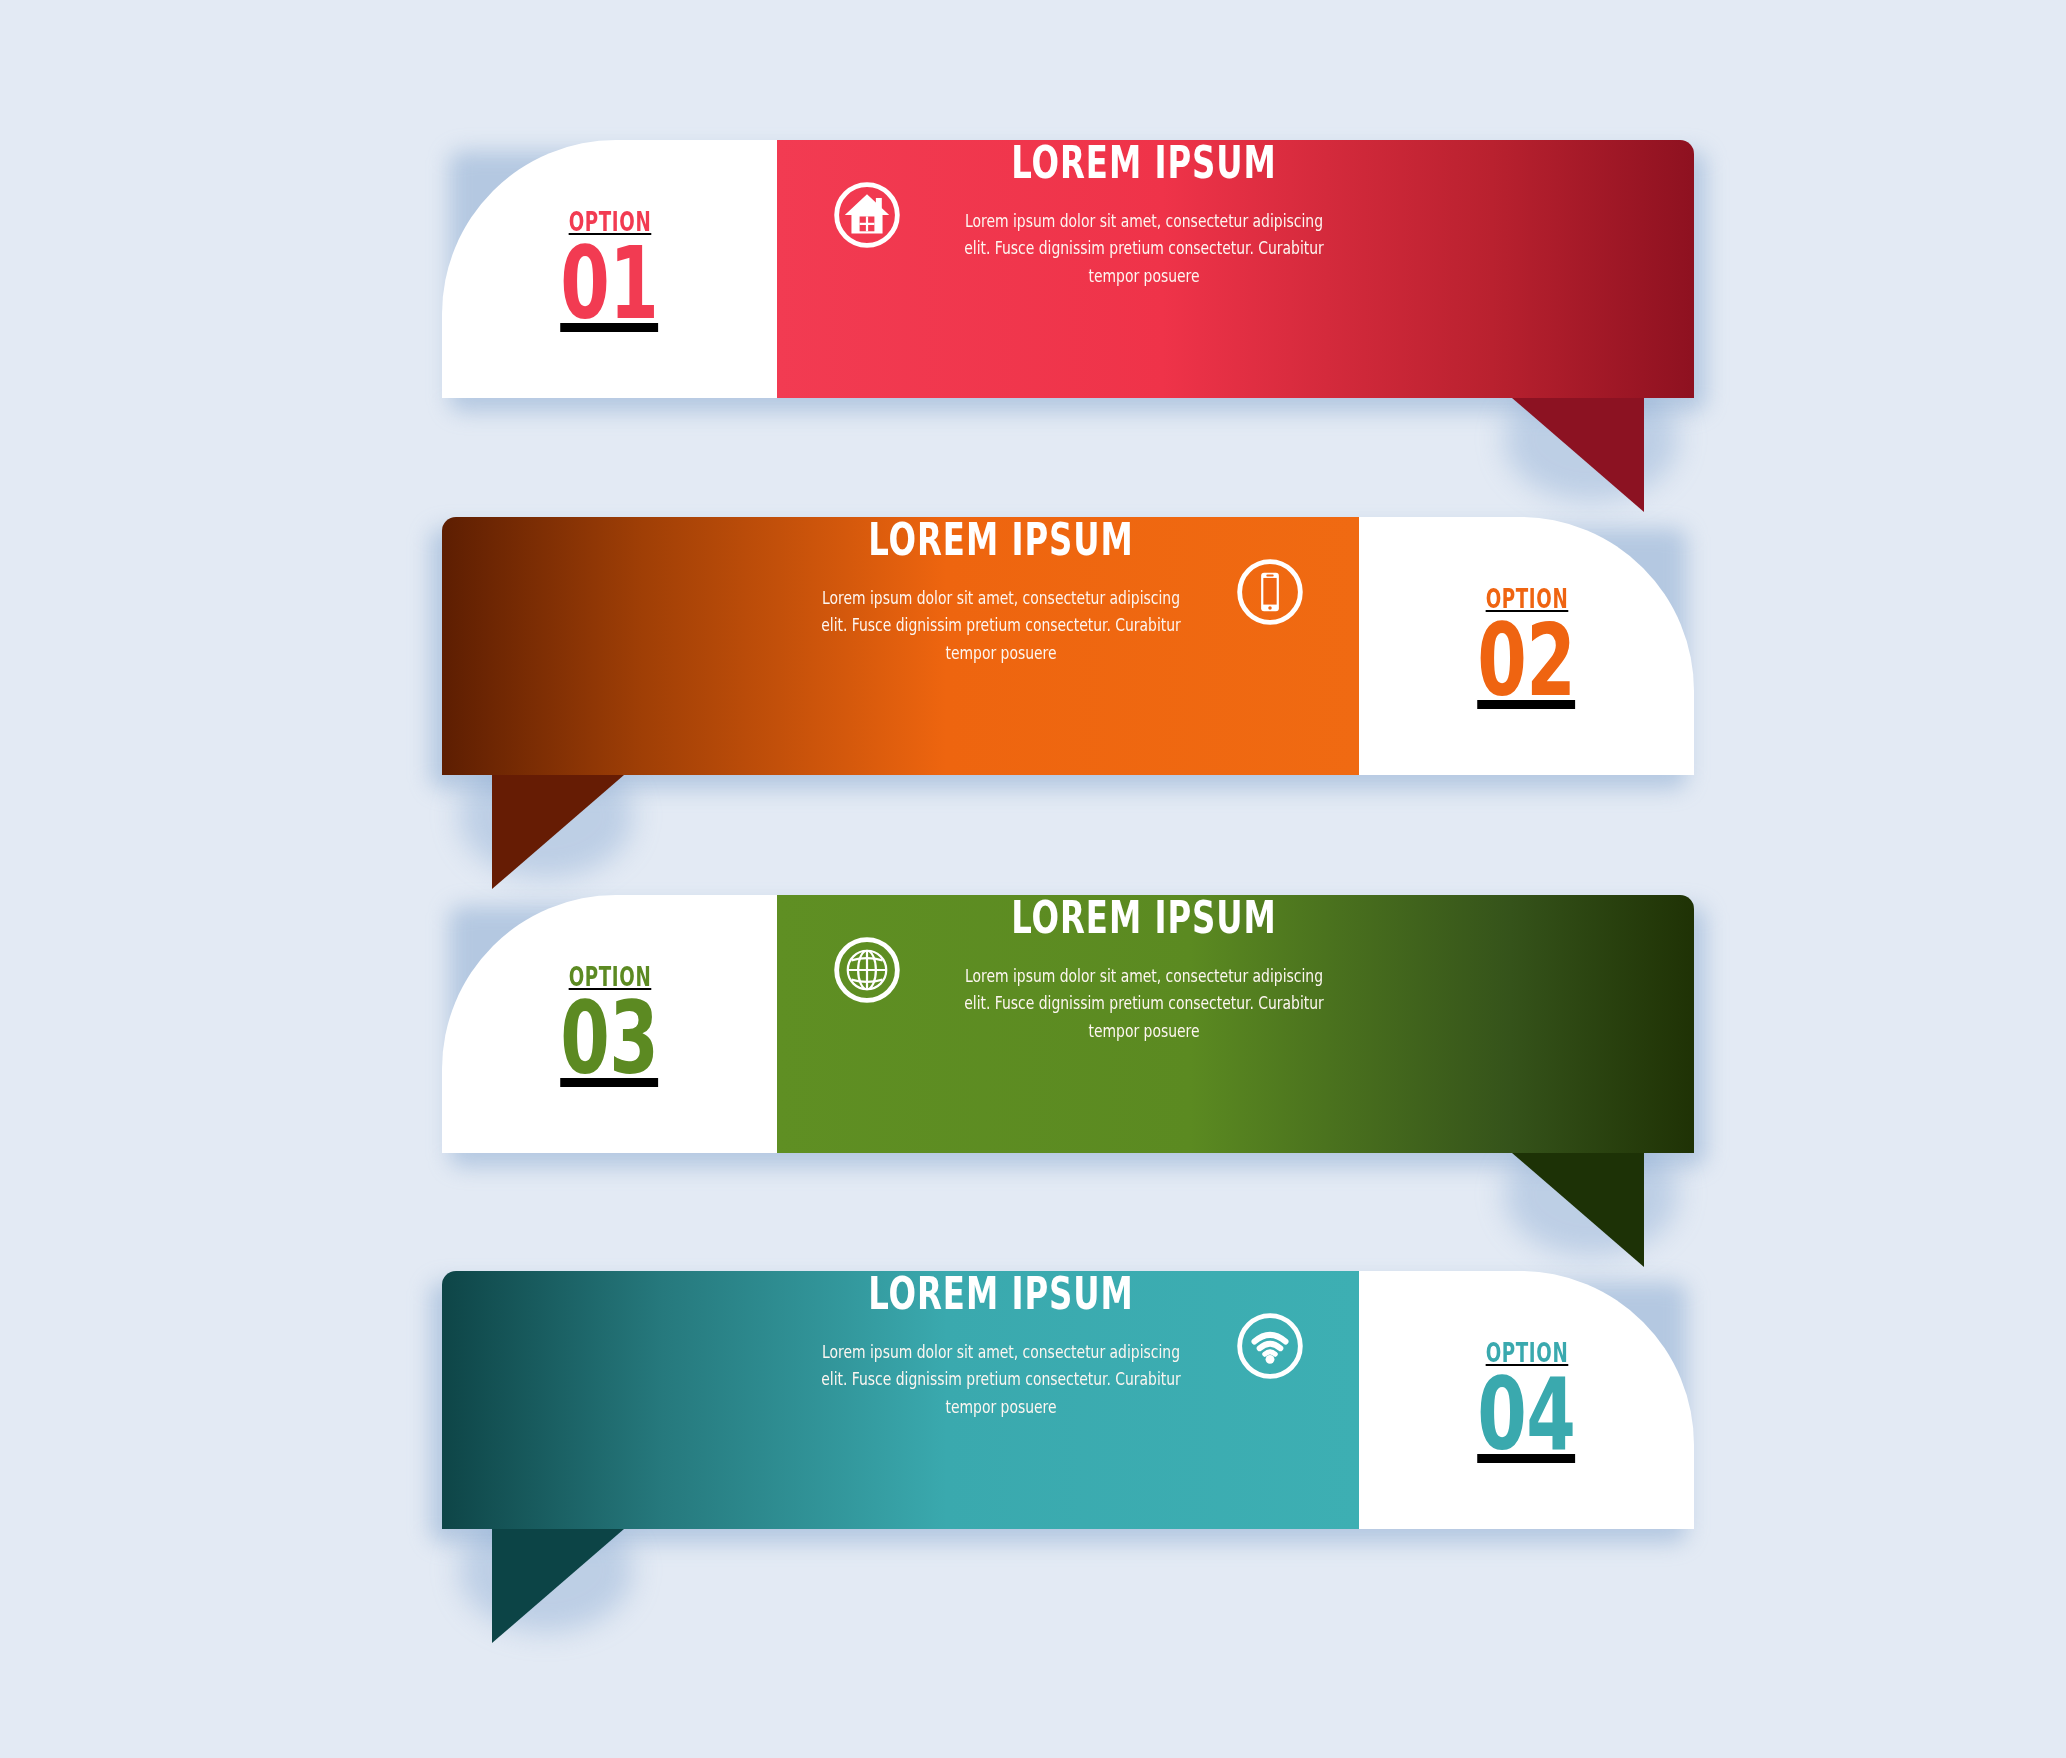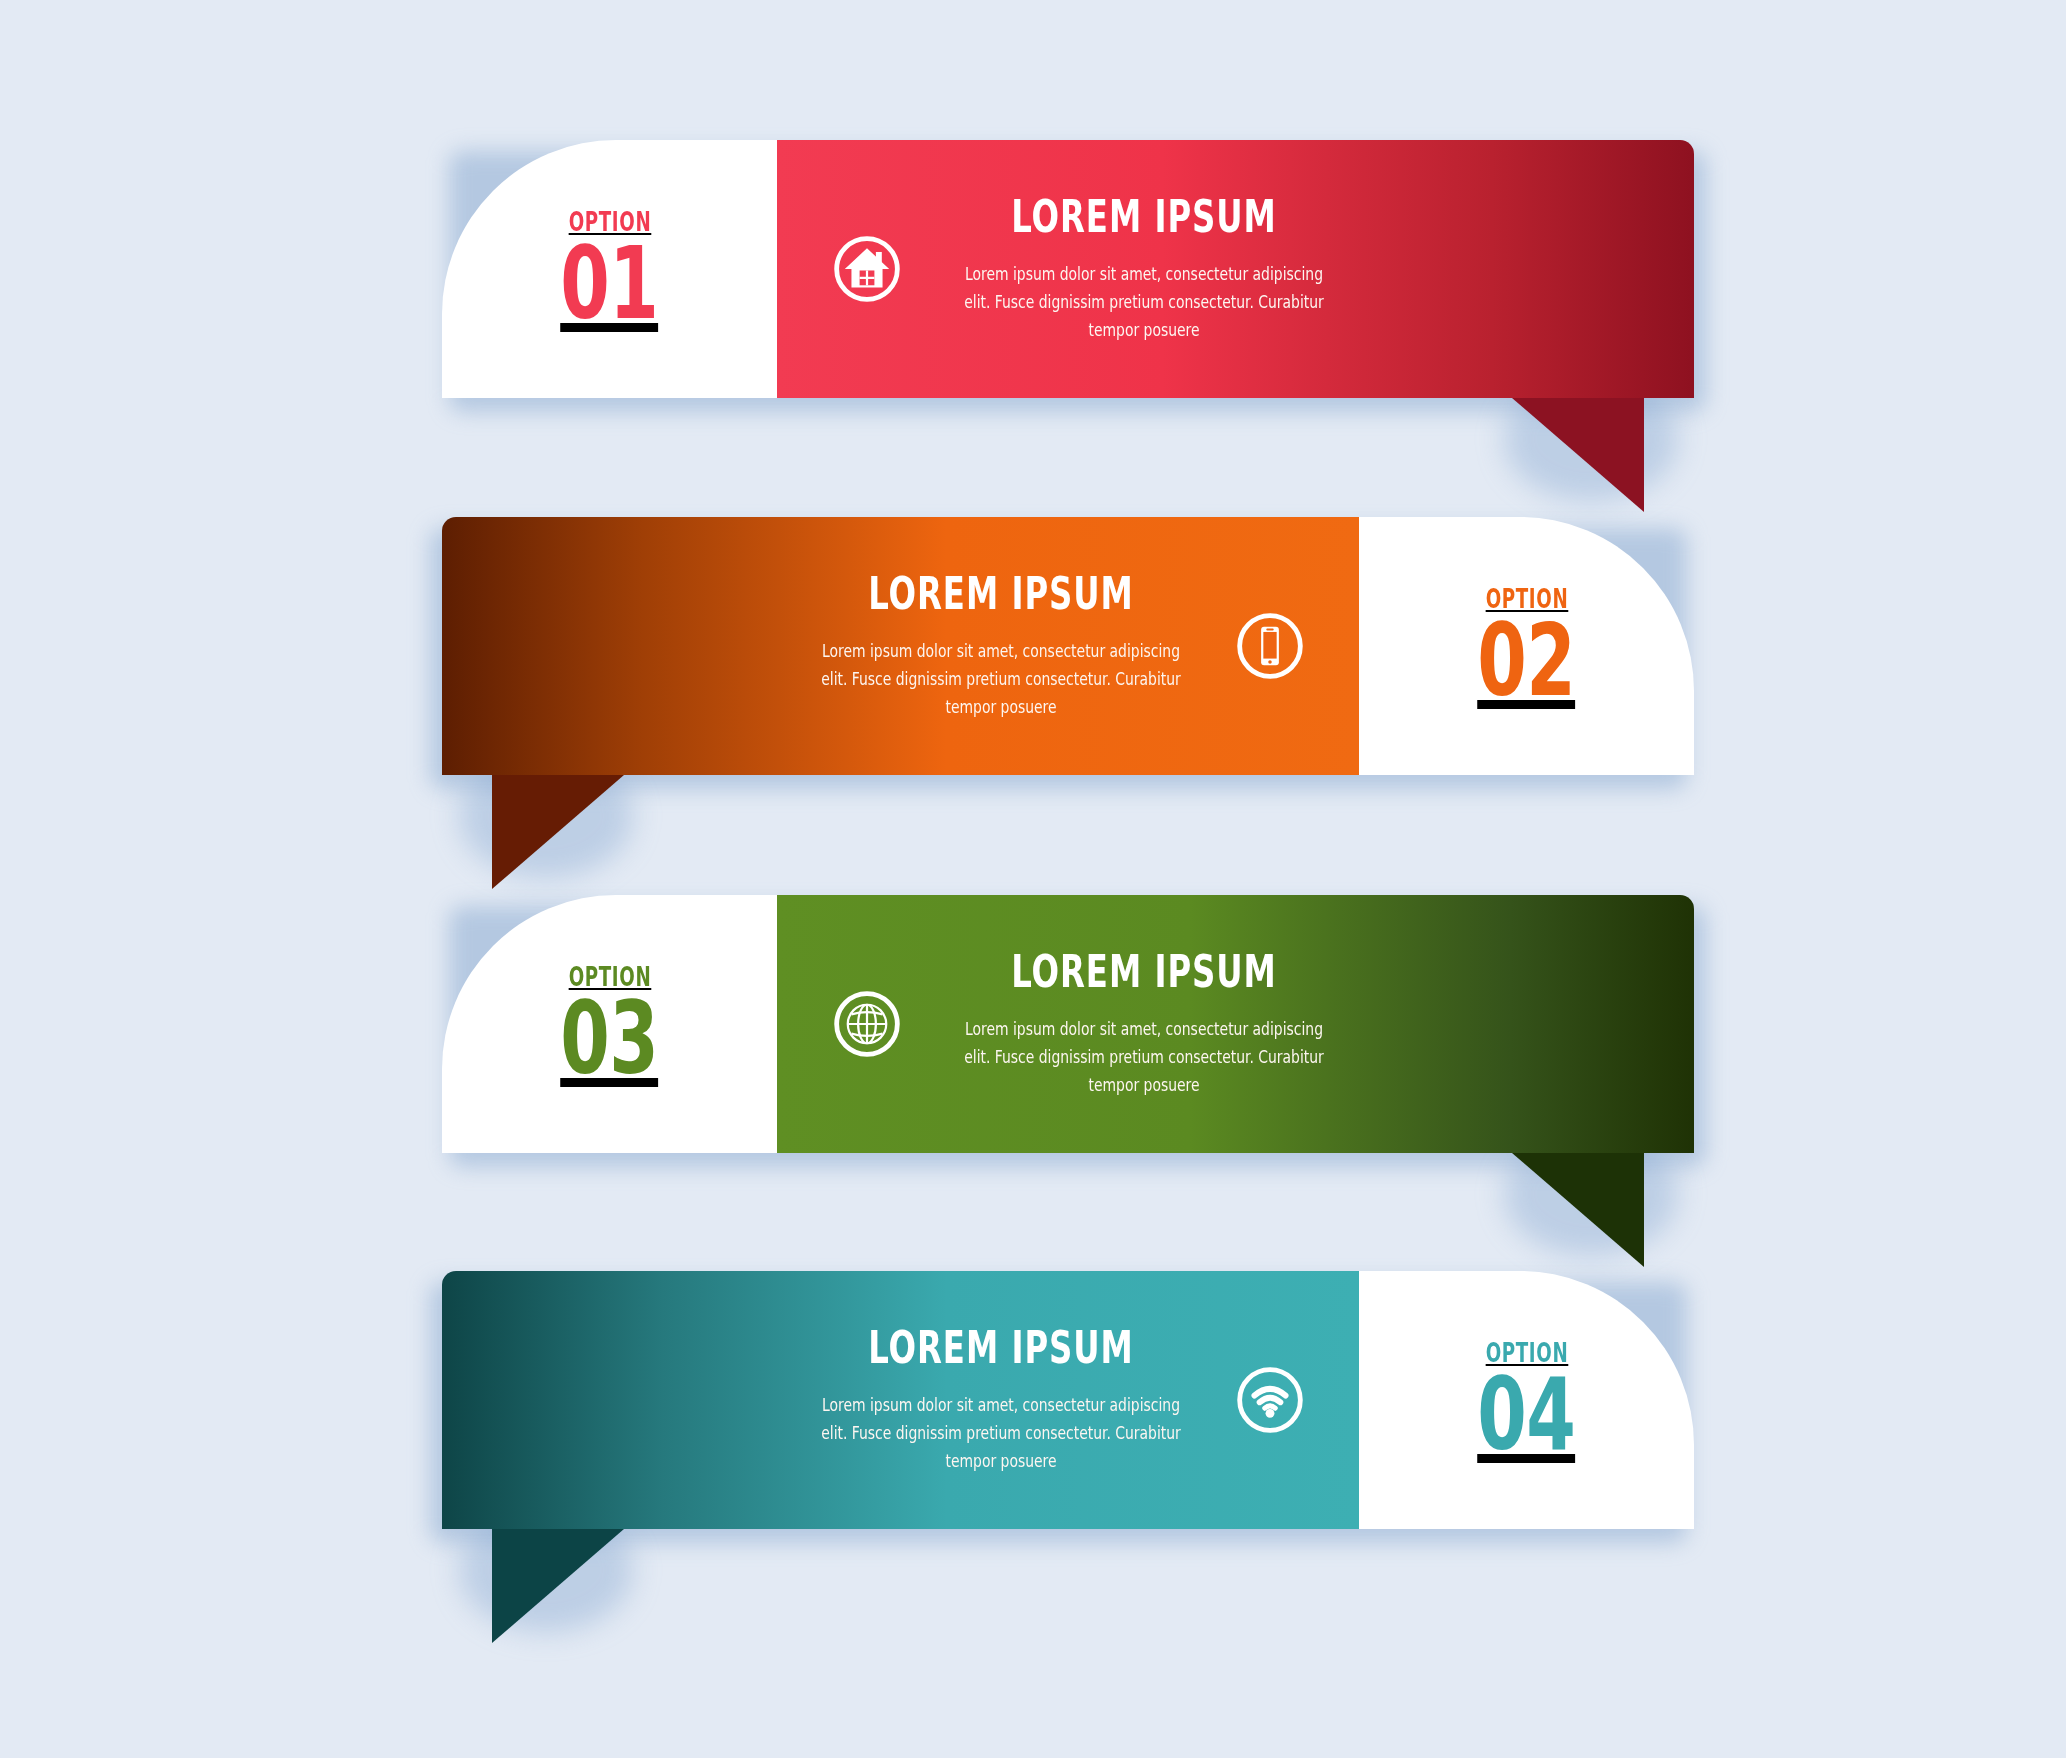--- a/index.html
+++ b/index.html
@@ -77,21 +77,21 @@
     line-height: 0.92;
     letter-spacing: -0.8px;
     transform: scaleX(0.80);
   }
 
   
   .color-panel {
     position: relative;
     flex: 1 1 auto;
     display: flex;
-    align-items: center;
+    align-items: flex-start;
     overflow: visible;
   }
   .color-panel .fill {
     position: absolute;
     inset: 0;
     z-index: 1;
   }
   .dir-left .color-panel .fill  { border-radius: 0 14px 0 0; }
   .dir-right .color-panel .fill { border-radius: 14px 0 0 0; }
 

